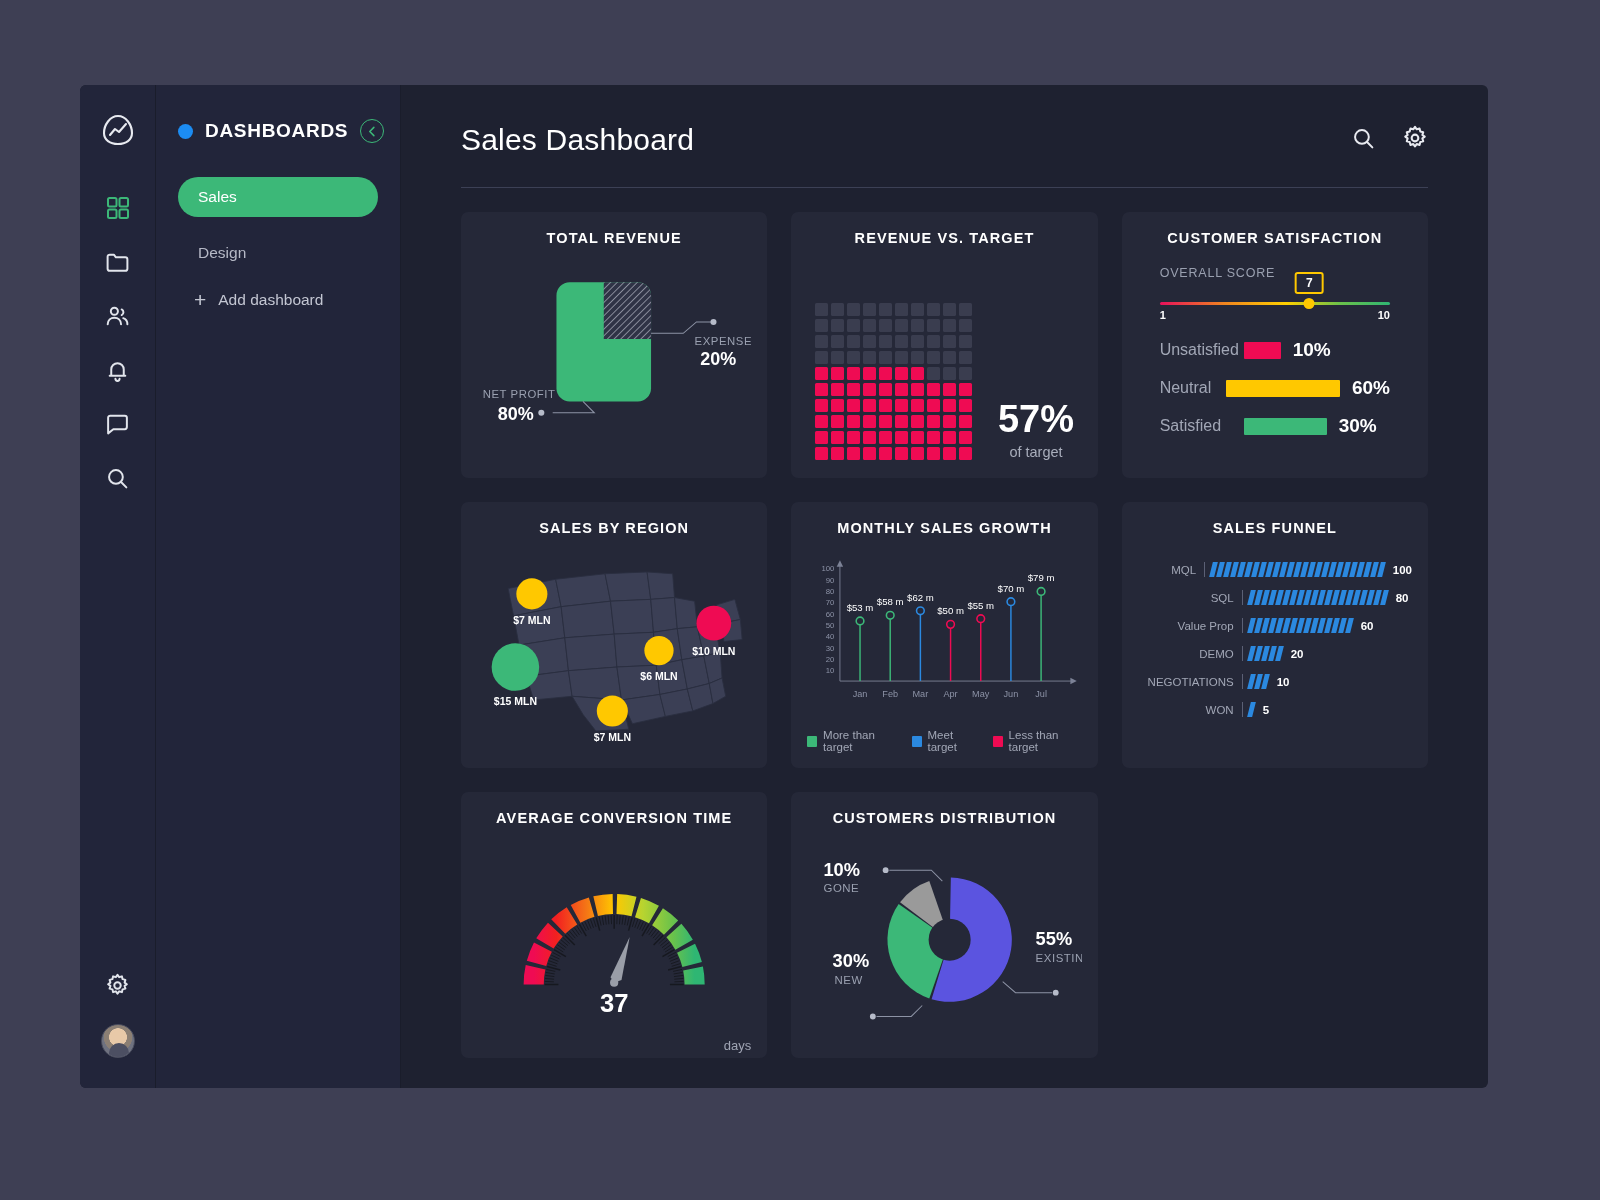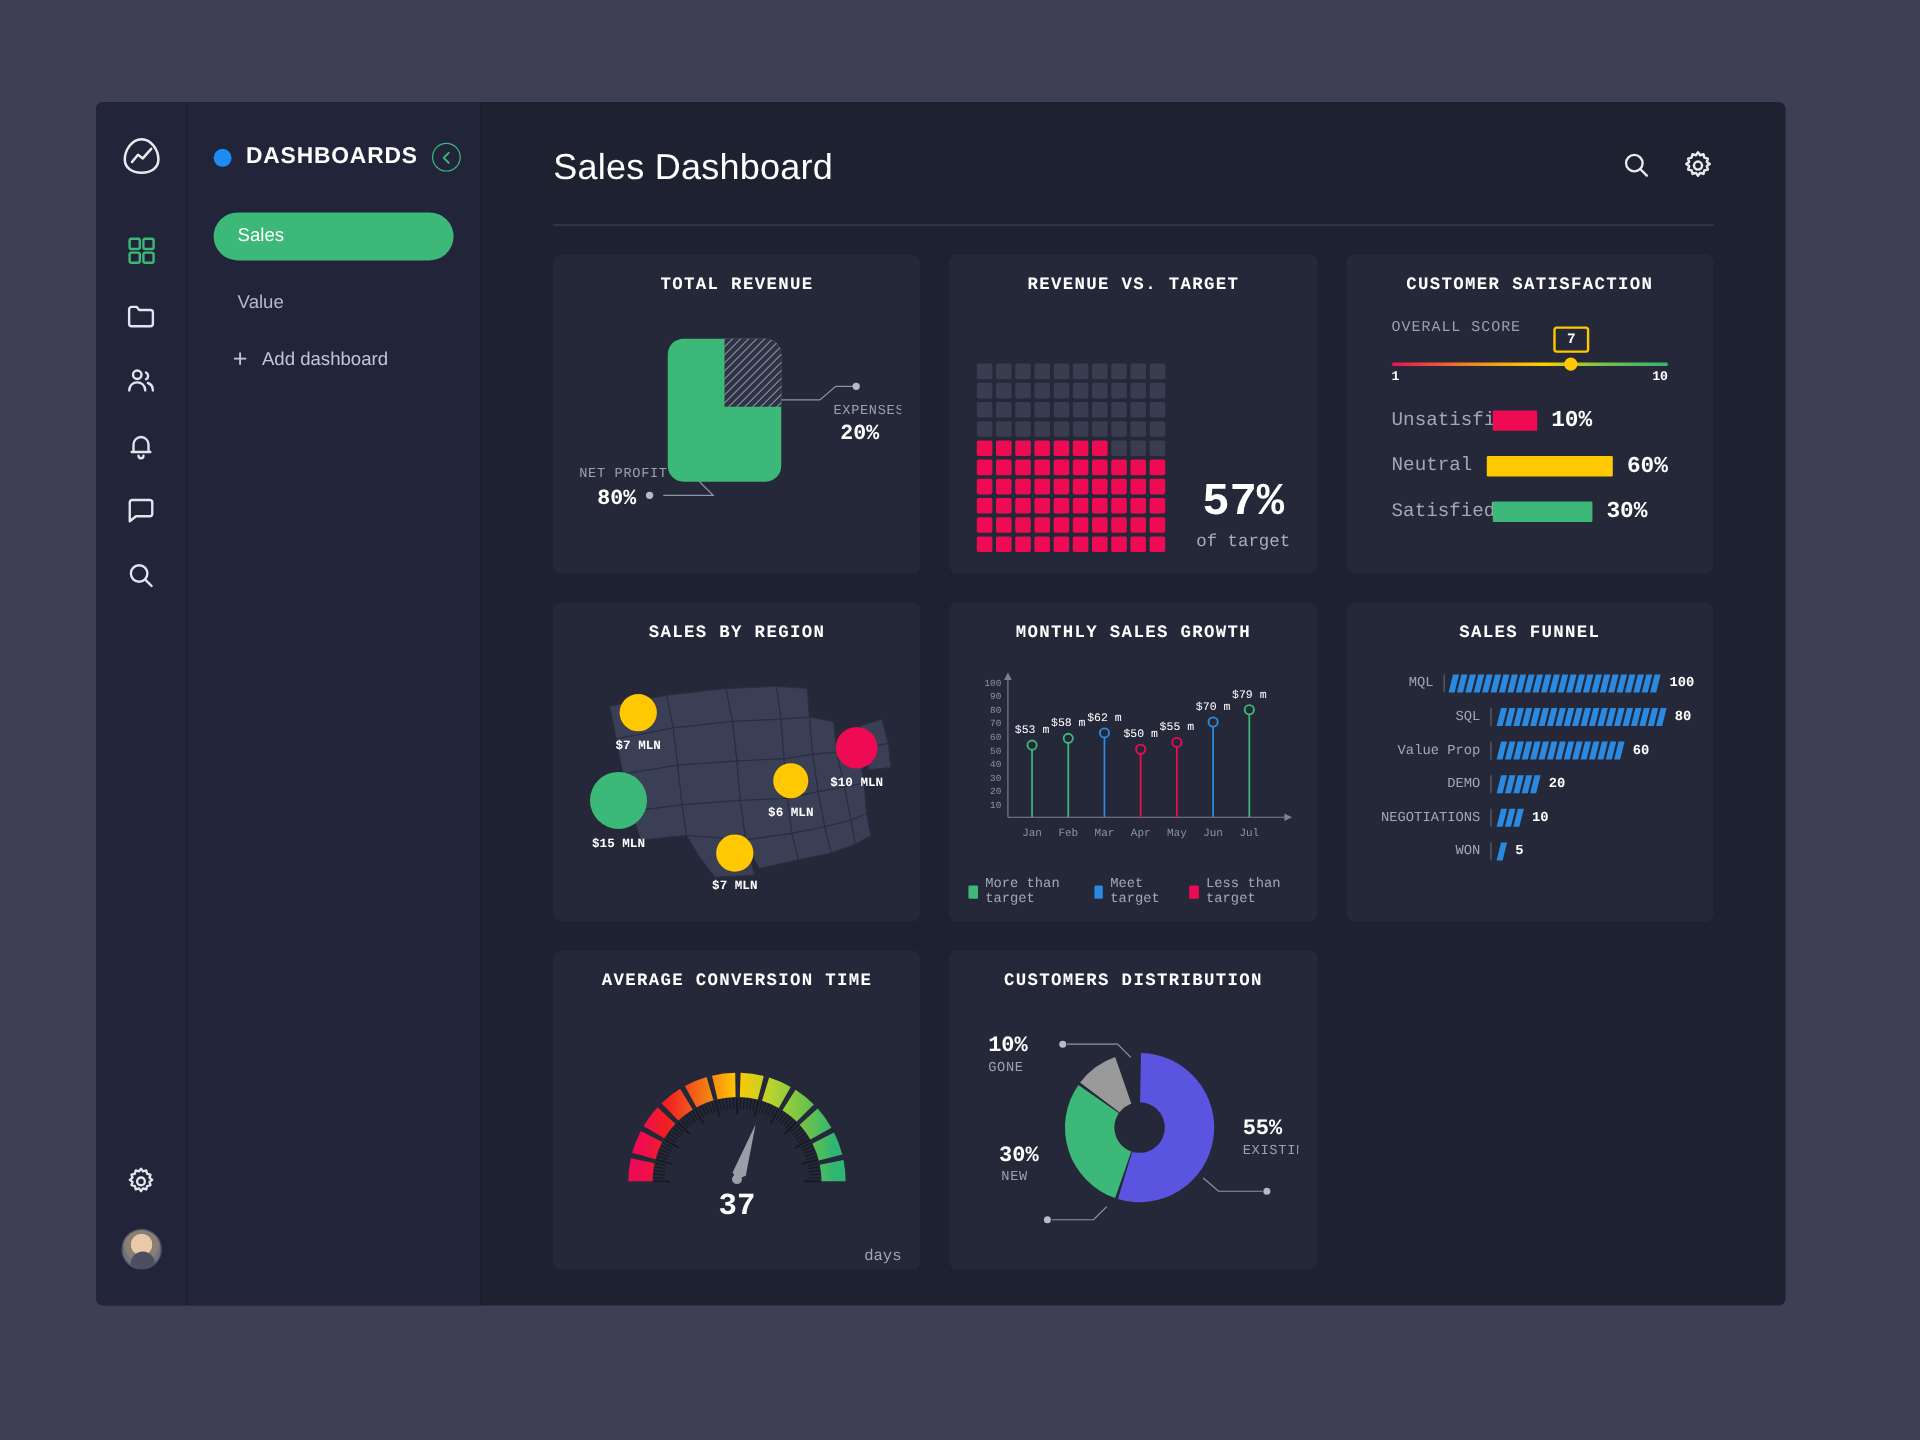--- a/index.html
+++ b/index.html
@@ -70,21 +70,21 @@
   
   .main { flex: 1; padding: 30px 32px 0 32px; display: flex; flex-direction: column; }
   .topbar { display: flex; align-items: center; padding: 8px 28px 0 28px; }
   .page-title { color: #fff; font-size: 30px; font-weight: 400; letter-spacing: 0.2px; flex: 1; }
   .topbar-icons { display: flex; gap: 26px; align-items: center; }
   .hr { height: 1px; background: #3c4055; margin: 30px 28px 0 28px; }
   .grid {
     flex: 1; display: grid;
     grid-template-columns: repeat(3, 1fr);
     grid-template-rows: repeat(3, 1fr);
-    gap: 24px; padding: 24px 28px 30px 28px; font-family: Liberation Mono, monospace;
+    gap: 24px; padding: 24px 28px 30px 28px;
   }
   .card {
     background: #252838; border-radius: 7px; padding: 18px 16px;
     display: flex; flex-direction: column; position: relative; overflow: hidden;
   }
   .card-title {
     color: #fff; font-size: 14.5px; font-weight: bold; letter-spacing: 1.1px;
     text-align: center; margin-bottom: 6px;
   }
   .card-body { flex: 1; position: relative; }
@@ -187,21 +187,21 @@
     <div class="panel-head">
       <div class="dot-blue"></div>
       <div class="panel-title">DASHBOARDS</div>
       <div class="collapse-btn">
         <svg width="11" height="11" viewBox="0 0 12 12">
           <path d="M7.5 1.5 L3 6 L7.5 10.5" fill="none" stroke="#3cb878" stroke-width="1.7" stroke-linecap="round" stroke-linejoin="round"></path>
         </svg>
       </div>
     </div>
     <div class="nav-item sel">Sales</div>
-    <div class="nav-item">Value</div>
+    <div class="nav-item">Design</div>
     <div class="add-row">
       <span class="plus">+</span>
       <span>Add dashboard</span>
     </div>
   </div>
 
   <div class="main">
     <div class="topbar">
       <div class="page-title">Sales Dashboard</div>
       <div class="topbar-icons">

